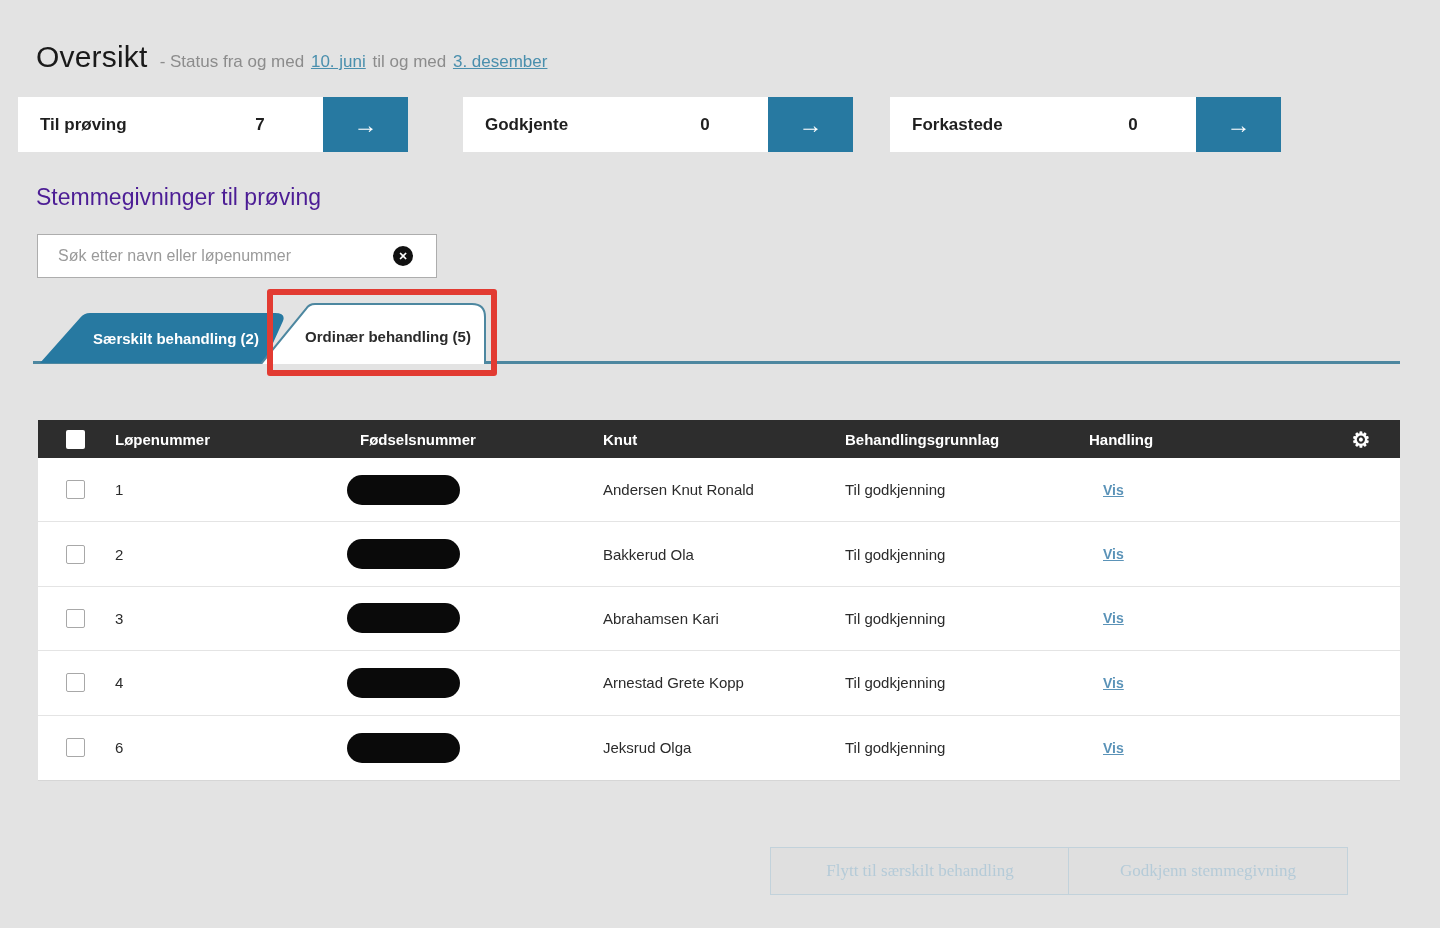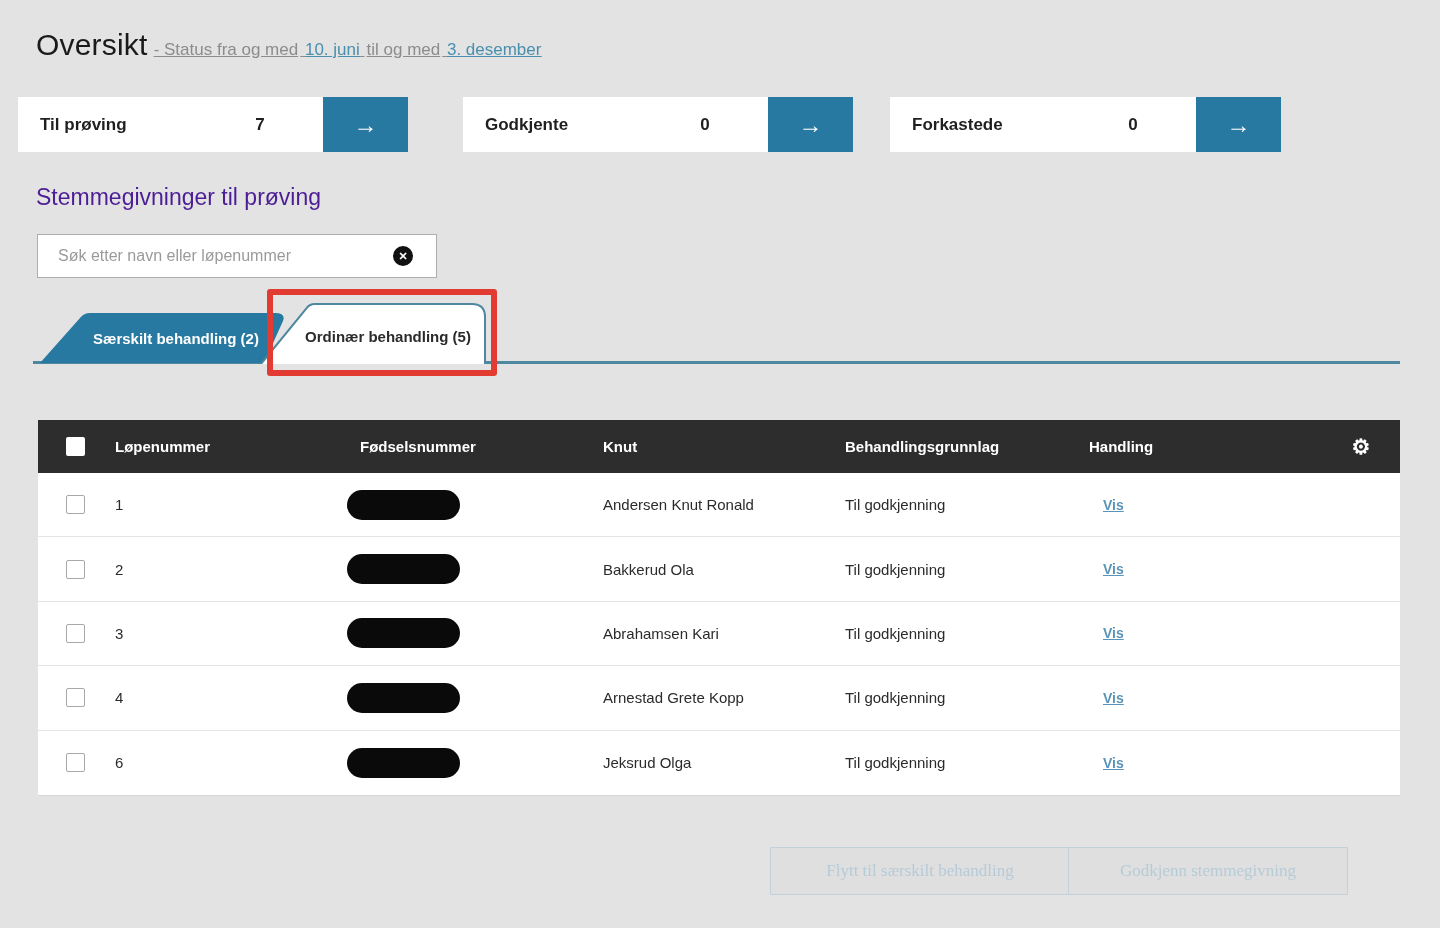--- a/index.html
+++ b/index.html
@@ -7,25 +7,25 @@
   body {
     position: relative;
     background: #e3e3e3;
     font-family: "Liberation Sans", sans-serif;
     color: #1f1f1f;
     overflow: hidden;
   }
 
   
   .title-row {
-    position: absolute; left: 36px; top: 28px;
-    display: flex; align-items: baseline; gap: 4px;
+    position: absolute; left: 36px; top: 40px;
+    display: flex; align-items: baseline; gap: 10px;
   }
   .page-title { font-size: 30px; font-weight: 500; color: #1a1a1a; letter-spacing: .2px; }
-  .subtitle { font-size: 17px; color: #8c8c8c; text-decoration: underline; }
+  .subtitle { font-size: 17px; color: #8c8c8c; }
   .subtitle a { color: #4a8fad; text-decoration: underline; cursor: pointer; }
   .subtitle span { margin: 0 2px; }
 
   
   .stat-card {
     position: absolute; top: 97px; height: 55px; width: 390px;
     background: #ffffff; display: flex; align-items: center;
   }
   .stat-card .stat-label { font-size: 17px; font-weight: 700; padding-left: 22px; flex: 1; }
   .stat-card .stat-value { width: 70px; text-align: center; font-size: 17px; font-weight: 700; margin-right: 28px; }
@@ -65,21 +65,21 @@
   #tab-1 .tab-label { color: #2b2b2b; padding-left: 30px; padding-bottom: 6px; }
   .tab-line { position: absolute; left: 33px; top: 361px; width: 1367px; height: 3px; background: #4d87a0; }
   .annotation-box {
     position: absolute; left: 267px; top: 289px; width: 230px; height: 87px;
     border: 6px solid #e23b32; border-radius: 3px; z-index: 5; pointer-events: none;
   }
 
   
   .votes-table { position: absolute; left: 38px; top: 420px; width: 1362px; background: #fff; border-bottom: 1px solid #d6d6d6; }
   .t-grid { display: grid; grid-template-columns: 77px 245px 243px 242px 244px 1fr 78px; align-items: center; }
-  .t-head { background: #2d2d2d; color: #ffffff; height: 53px; font-size: 15px; font-weight: 700; }
+  .t-head { background: #2d2d2d; color: #ffffff; height: 38px; font-size: 15px; font-weight: 700; }
   .t-head .cell { padding-right: 8px; }
   .head-checkbox {
     width: 19px; height: 19px; background: #ffffff; border-radius: 2px; margin-left: 28px; cursor: pointer;
   }
   .gear { justify-self: center; font-size: 21px; color: #fff; cursor: pointer; line-height: 1; }
   .t-row { height: 64.4px; border-bottom: 1px solid #e4e4e4; background: #fff; font-size: 15px; color: #2b2b2b; }
   .t-row:last-child { border-bottom: none; }
   .row-checkbox {
     width: 19px; height: 19px; background: #fff; border: 1px solid #a8a8a8; border-radius: 2px;
     margin-left: 28px; cursor: pointer;

